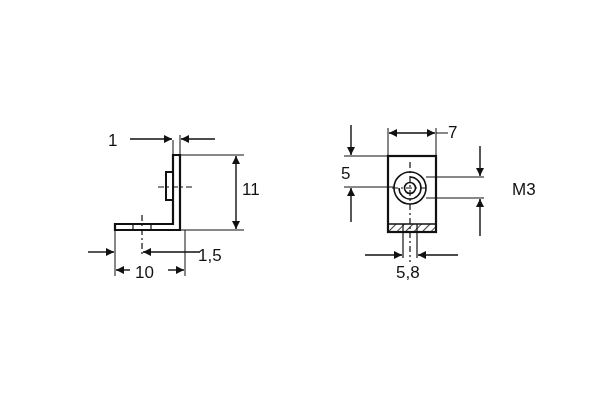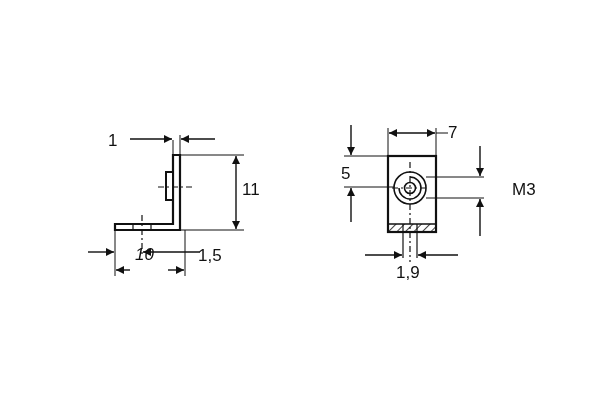--- a/index.html
+++ b/index.html
@@ -82,18 +82,18 @@
     <line x1="480" y1="236" x2="480" y2="199" stroke-width="1.4" marker-end="url(#arr)"></line>
 
     <line x1="365" y1="255" x2="402" y2="255" stroke-width="1.4" marker-end="url(#arr)"></line>
     <line x1="458" y1="255" x2="418" y2="255" stroke-width="1.4" marker-end="url(#arr)"></line>
   </g>
 </svg>
 
 <span class="lbl" style="left:108px;top:132px;">1</span>
 <span class="lbl" style="left:242px;top:181px;">11</span>
 <span class="lbl" style="left:198px;top:247px;">1,5</span>
-<span class="lbl" style="left:135px;top:246px;font-style:italic;">10</span>
+<span class="lbl" style="left:135px;top:264px;">10</span>
 
 <span class="lbl" style="left:448px;top:124px;">7</span>
 <span class="lbl" style="left:341px;top:165px;">5</span>
 <span class="lbl" style="left:512px;top:181px;">M3</span>
-<span class="lbl" style="left:396px;top:264px;">1,9</span>
+<span class="lbl" style="left:396px;top:264px;">5,8</span>
 
 </body></html>

